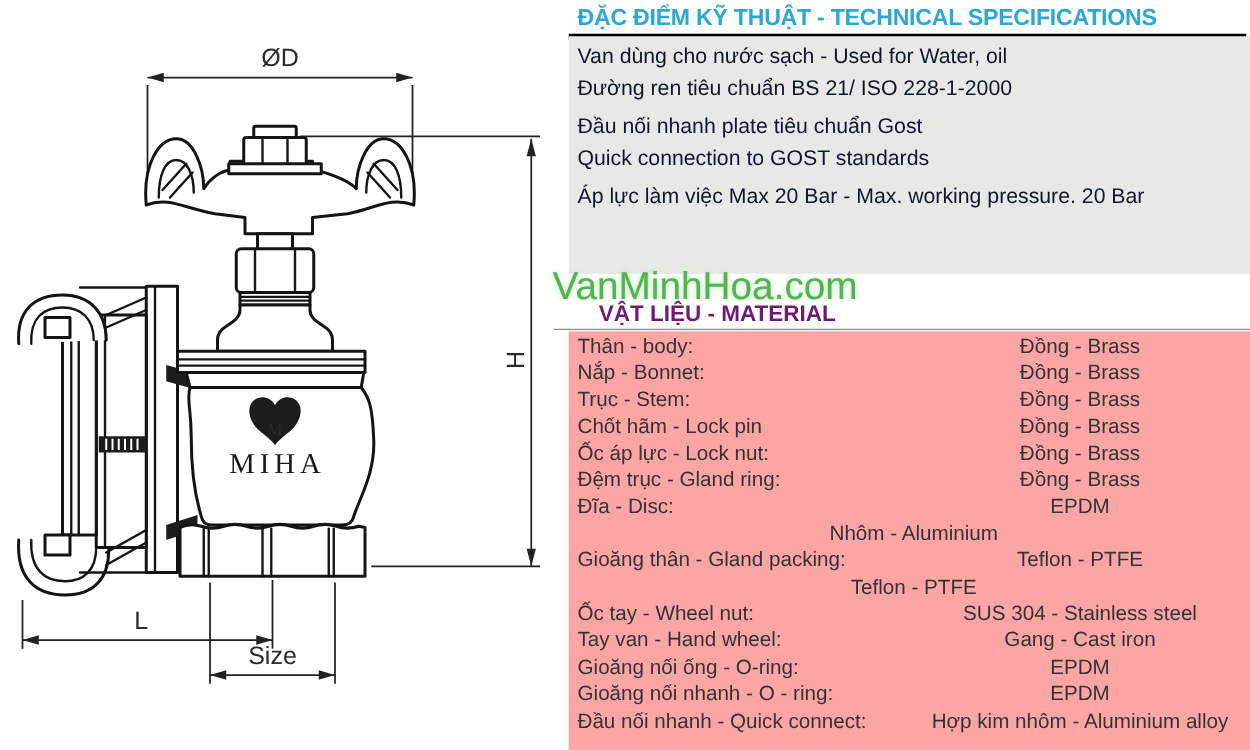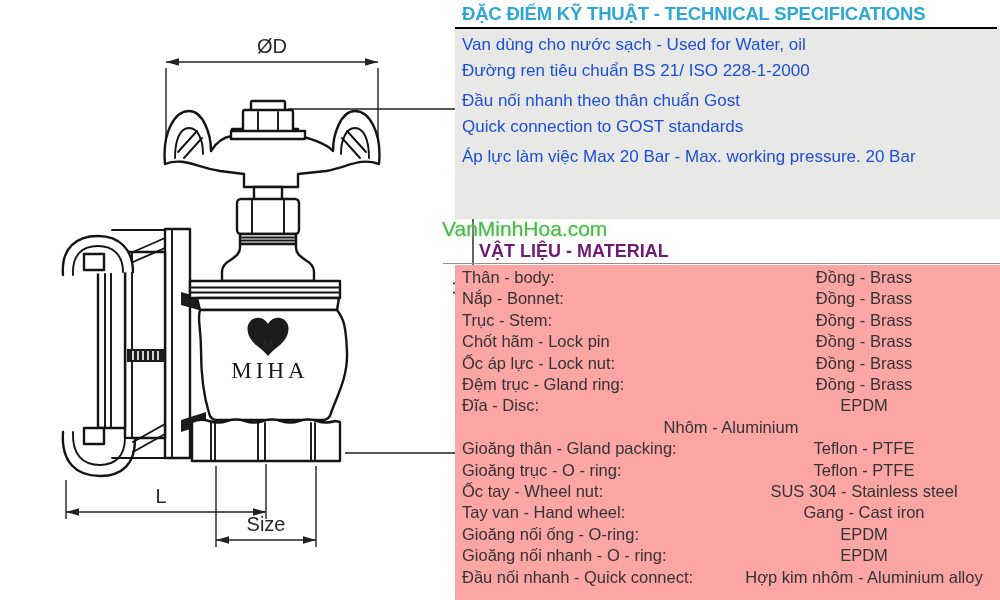--- a/index.html
+++ b/index.html
@@ -1,34 +1,34 @@
 <!DOCTYPE html>
 <html><head>
 <meta charset="utf-8">
 <style>
   html,body{margin:0;padding:0;background:#fff;}
   .page{position:relative;width:1000px;height:600px;background:#ffffff;overflow:hidden;
         font-family:"Liberation Sans",sans-serif;}
-  .drawing-area{position:absolute;left:0;top:0;width:455px;height:600px;padding-left:48px;}
+  .drawing-area{position:absolute;left:0;top:0;width:455px;height:600px;}
   .drawing-area svg text{font-family:"Liberation Sans",sans-serif;fill:#2a2a2a;}
   .outline{fill:#ffffff;stroke:#141414;stroke-width:2.4;stroke-linejoin:round;stroke-linecap:round;}
   .detail{fill:none;stroke:#141414;stroke-width:1.9;stroke-linejoin:round;stroke-linecap:round;}
   .dim{fill:none;stroke:#222222;stroke-width:1.4;}
   .dimarrow{fill:#222222;stroke:none;}
   .dark{fill:#1c1c1c;stroke:none;}
 
   .spec-panel{position:absolute;left:455px;top:0;width:545px;height:600px;}
   .spec-title{position:absolute;top:0;left:0;right:3px;margin:0;padding:3px 0 2px 7px;
               font-size:18.5px;font-weight:bold;color:#2da7d3;letter-spacing:-0.2px;
               border-bottom:5px solid #000000;white-space:nowrap;}
   .spec-block{position:absolute;top:29px;left:0;right:0;height:190px;background:#e8e8e6;
               padding:3px 0 0 7px;box-sizing:border-box;}
-  .spec-line{font-size:17px;line-height:26px;color:#1d4ed8;white-space:nowrap;}
+  .spec-line{font-size:17px;line-height:26px;color:#0f172a;white-space:nowrap;}
   .spec-line.group-start{margin-top:4px;}
-  .watermark{position:absolute;top:212px;left:-13px;font-size:21px;line-height:34px;color:#53b453;
+  .watermark{position:absolute;top:212px;left:-13px;font-size:31px;line-height:34px;color:#53b453;
              text-shadow:0 0 1px #9edd97,0 0 6px #c6ecbf;white-space:nowrap;}
   .materials-title{position:absolute;top:241px;left:24px;margin:0;font-size:18px;font-weight:bold;
                    color:#701a75;white-space:nowrap;}
   .materials-underline{position:absolute;top:263px;left:-12px;right:0;height:0;
                        border-top:1.5px solid #8f8f8f;}
   .mat-table{position:absolute;top:265px;left:0;right:0;bottom:0;background:#fca5a5;
              padding:2px 0 0 7px;box-sizing:border-box;}
   .mat-row{display:flex;font-size:16.5px;line-height:21.4px;color:#333333;white-space:nowrap;}
   .mat-part{width:266px;flex:none;}
   .mat-material{flex:1;text-align:center;}
@@ -155,21 +155,21 @@
 
     <h1 class="spec-title">ĐẶC ĐIỂM KỸ THUẬT - TECHNICAL SPECIFICATIONS</h1>
 
     <div class="spec-block">
 
         <div class="spec-line">Van dùng cho nước sạch - Used for Water, oil</div>
 
         <div class="spec-line">Đường ren tiêu chuẩn BS 21/ ISO 228-1-2000</div>
 
 
-        <div class="spec-line group-start">Đầu nối nhanh theo thân chuẩn Gost</div>
+        <div class="spec-line group-start">Đầu nối nhanh plate tiêu chuẩn Gost</div>
 
         <div class="spec-line">Quick connection to GOST standards</div>
 
         <div class="spec-line group-start">Áp lực làm việc Max 20 Bar - Max. working pressure. 20 Bar</div>
 
       </div>
 
     <div class="watermark">VanMinhHoa.com</div>
 
     <h2 class="materials-title">VẬT LIỆU - MATERIAL</h2>
@@ -215,21 +215,20 @@
         <div class="mat-row">
           <span class="mat-material">Nhôm - Aluminium</span>
         </div>
 
         <div class="mat-row">
           <span class="mat-part">Gioăng thân - Gland packing:</span>
           <span class="mat-material">Teflon - PTFE</span>
         </div>
 
         <div class="mat-row">
-          <span class="mat-part">Gioăng trục - O - ring:</span>
           <span class="mat-material">Teflon - PTFE</span>
         </div>
 
         <div class="mat-row">
           <span class="mat-part">Ốc tay - Wheel nut:</span>
           <span class="mat-material">SUS 304 - Stainless steel</span>
         </div>
 
         <div class="mat-row">
           <span class="mat-part">Tay van - Hand wheel:</span>

